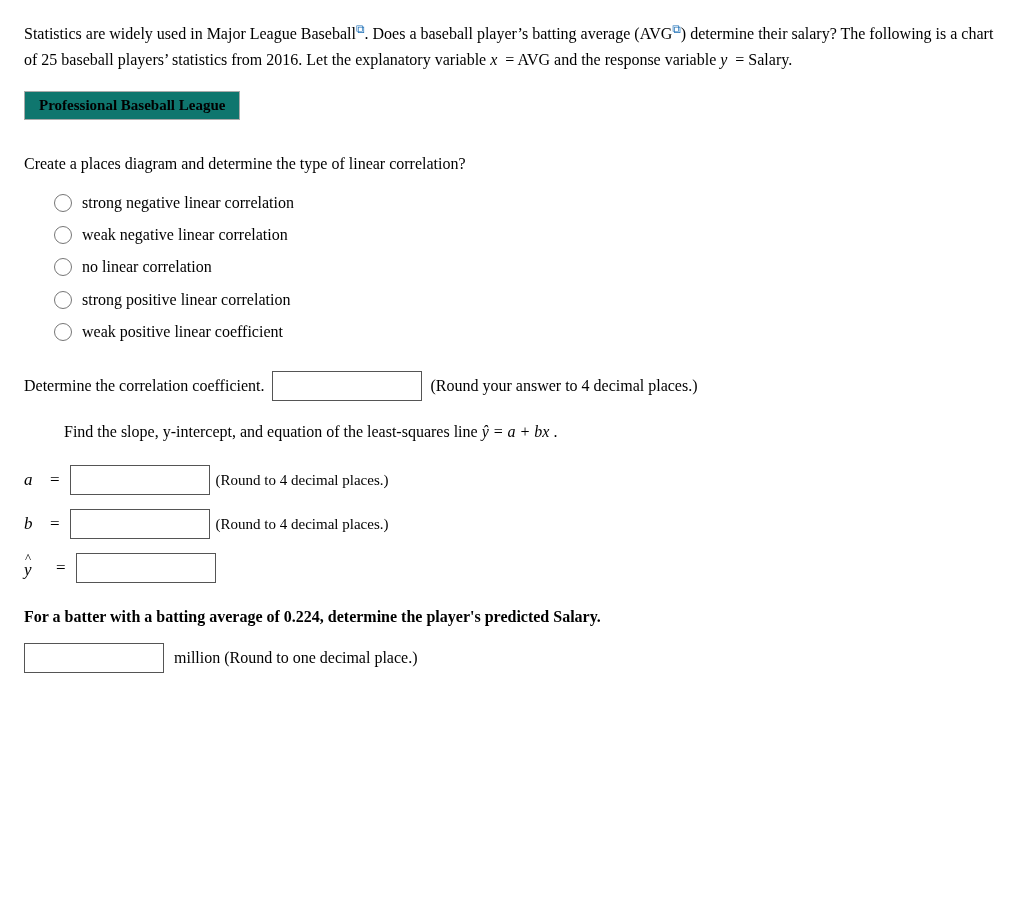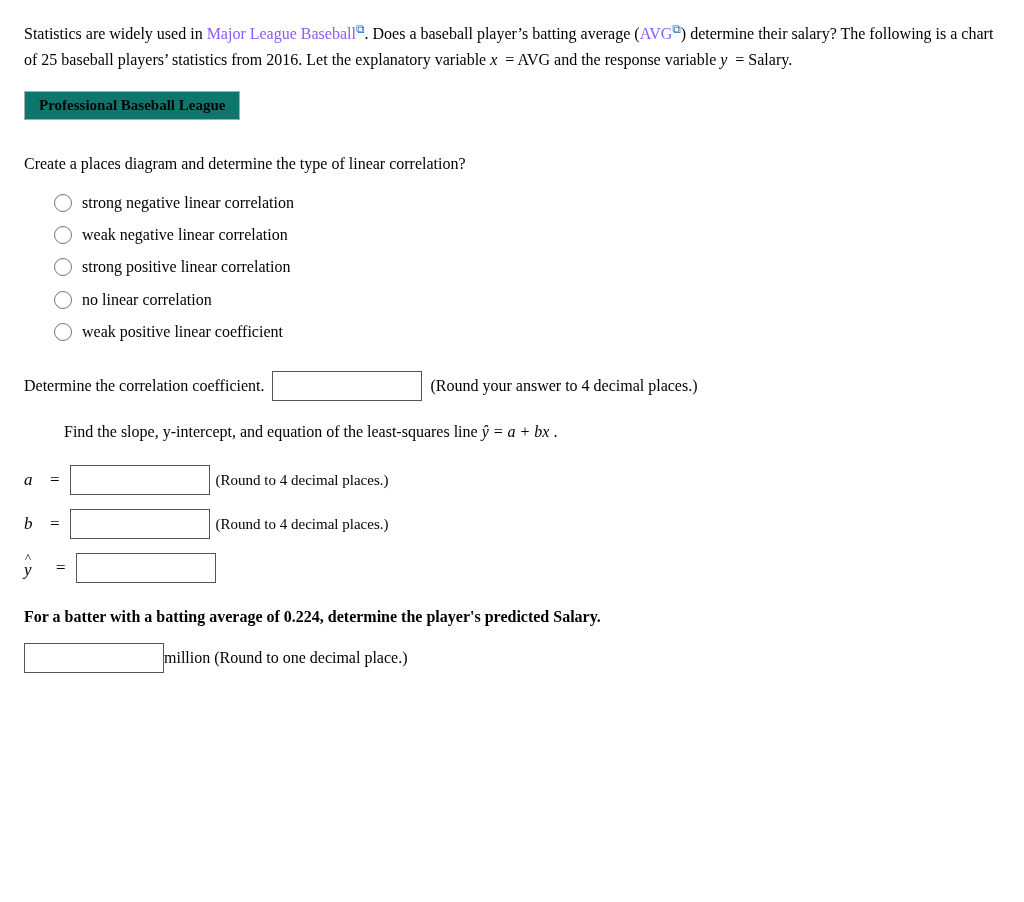--- a/index.html
+++ b/index.html
@@ -13,21 +13,21 @@
       background: #ffffff;
       color: #000000;
       padding: 20px 24px;
       max-width: 1024px;
     }
     .intro-text {
       line-height: 1.6;
       margin-bottom: 18px;
     }
     .link-text {
-      color: #8b5cf6;
+      color: #000000;
       text-decoration: none;
     }
     .link-icon {
       font-size: 12px;
       color: #1a6db5;
       vertical-align: super;
     }
     .badge-btn {
       display: inline-block;
       border: 1px solid #aaa;
@@ -120,20 +120,21 @@
     }
     .predict-text {
       font-size: 16px;
       margin-bottom: 14px;
       line-height: 1.5;
       font-weight: bold;
     }
     .predict-row {
       display: flex;
       align-items: center;
+      gap: 10px;
       font-size: 16px;
     }
     .math-italic {
       font-style: italic;
     }
     .hat-y {
       position: relative;
       display: inline-block;
       font-style: italic;
     }
@@ -168,26 +169,26 @@
 <div class="radio-group">
   <div class="radio-item">
     <input type="radio" name="correlation" id="opt1" style="">
     <label for="opt1">strong negative linear correlation</label>
   </div>
   <div class="radio-item">
     <input type="radio" name="correlation" id="opt2" style="">
     <label for="opt2">weak negative linear correlation</label>
   </div>
   <div class="radio-item">
+    <input type="radio" name="correlation" id="opt4" style="">
+    <label for="opt4">no linear correlation</label>
+  </div>
+  <div class="radio-item">
     <input type="radio" name="correlation" id="opt3" style="">
     <label for="opt3">strong positive linear correlation</label>
-  </div>
-  <div class="radio-item">
-    <input type="radio" name="correlation" id="opt4" style="">
-    <label for="opt4">no linear correlation</label>
   </div>
   <div class="radio-item">
     <input type="radio" name="correlation" id="opt5" style="">
     <label for="opt5">weak positive linear coefficient</label>
   </div>
 </div>
 
 <div class="coeff-row">
   <span>Determine the correlation coefficient.</span>
   <input type="text" class="input-box" value="" style="">

